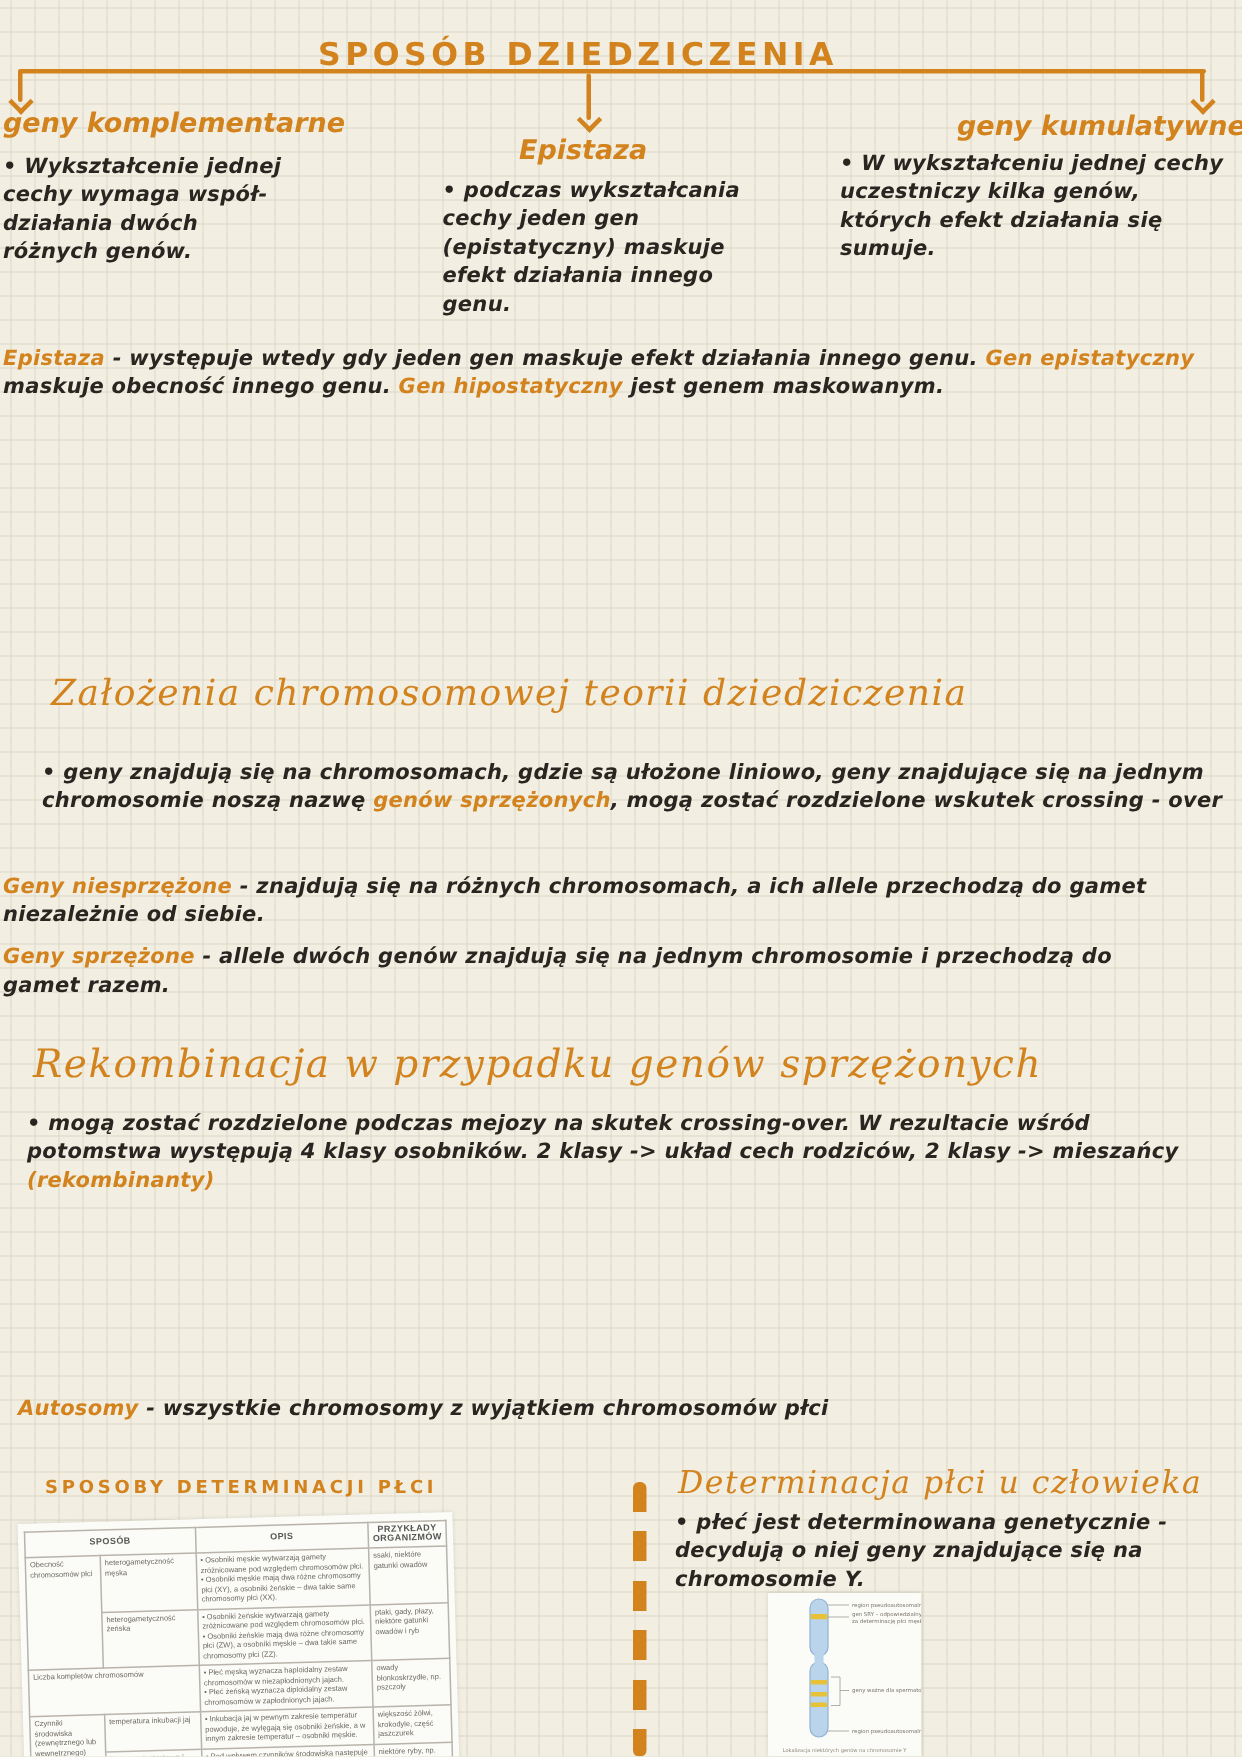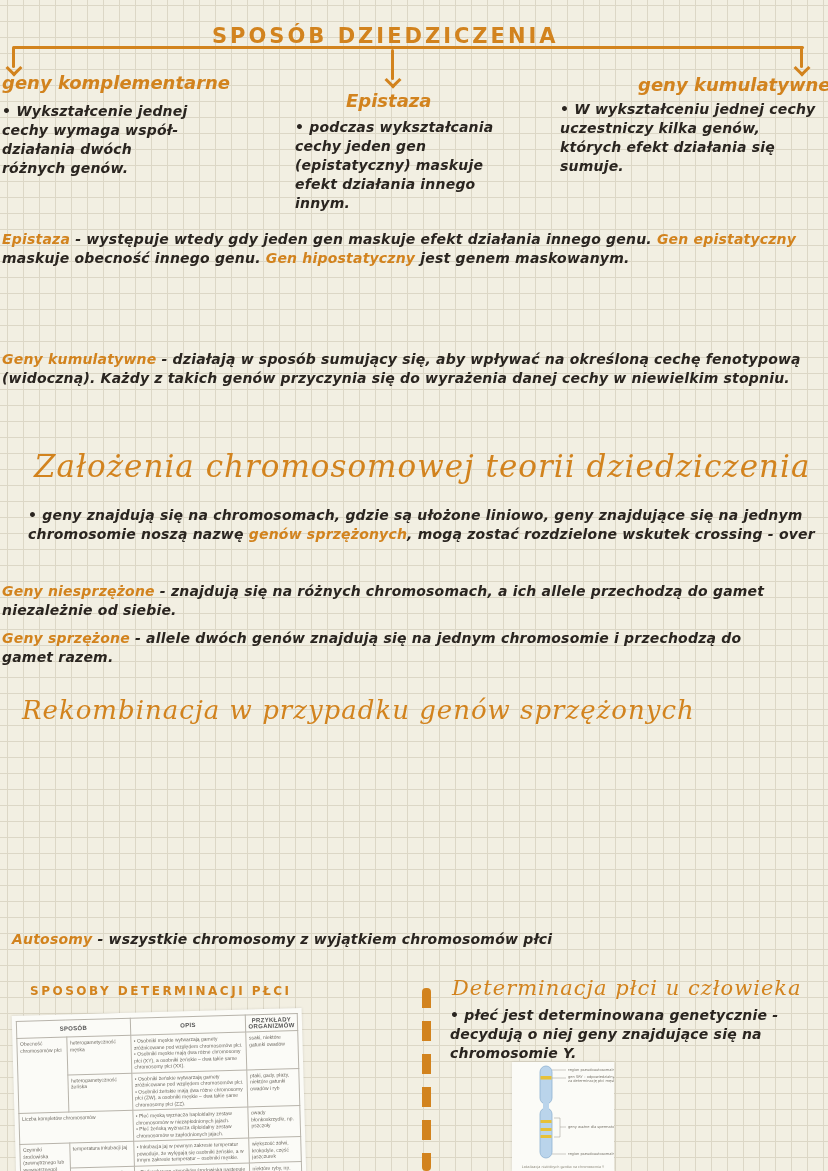--- a/index.html
+++ b/index.html
@@ -72,33 +72,33 @@
     <div class="abs chev" style="left:387px; top:74px;"></div>
 
     <div class="abs oline" style="left:800px; top:46px; width:3px; height:22px;"></div>
     <div class="abs chev" style="left:796px; top:62px;"></div>
 
     <div class="abs branch-label" style="left:2px; top:72px;">geny komplementarne</div>
     <div class="abs branch-label" style="left:346px; top:90px;">Epistaza</div>
     <div class="abs branch-label" style="left:638px; top:74px;">geny kumulatywne</div>
 
     <div class="abs ink" style="left:2px; top:102px; width:198px;">• Wykształcenie jednej cechy wymaga współ-działania dwóch różnych genów.</div>
-    <div class="abs ink" style="left:295px; top:118px; width:212px;">• podczas wykształcania cechy jeden gen (epistatyczny) maskuje efekt działania innego innym.</div>
+    <div class="abs ink" style="left:295px; top:118px; width:212px;">• podczas wykształcania cechy jeden gen (epistatyczny) maskuje efekt działania innego genu.</div>
     <div class="abs ink" style="left:560px; top:100px; width:262px;">• W wykształceniu jednej cechy uczestniczy kilka genów, których efekt działania się sumuje.</div>
   </div>
 
   <div class="abs ink" style="left:2px; top:230px; width:822px;"><span class="seg-o">Epistaza</span><span class="seg-k"> - występuje wtedy gdy jeden gen maskuje efekt działania innego genu. </span><span class="seg-o">Gen epistatyczny</span><span class="seg-k"> maskuje obecność innego genu. </span><span class="seg-o">Gen hipostatyczny</span><span class="seg-k"> jest genem maskowanym.</span></div>
-  <div class="abs ink" style="left:2px; top:350px; width:820px;"><span class="seg-o">Geny kumulatywne</span><span class="seg-k"> - działają w sposób sumujący się, aby wpływać na określoną cechę fenotypową (widoczną). Każdy z takich genów przyczynia się do wyrażenia danej cechy w niewielkim stopniu.</span></div>
 
-  <div class="abs big-head" style="left:34px; top:448px; font-size:31px;">Założenia chromosomowej teorii dziedziczenia</div>
+  <div class="abs big-head" style="left:34px; top:448px; font-size:24px;">Założenia chromosomowej teorii dziedziczenia</div>
   <div class="abs ink" style="left:28px; top:506px; width:792px;"><span class="seg-k">• geny znajdują się na chromosomach, gdzie są ułożone liniowo, geny znajdujące się na jednym chromosomie noszą nazwę </span><span class="seg-o">genów sprzężonych</span><span class="seg-k">, mogą zostać rozdzielone wskutek crossing - over</span></div>
   <div class="abs ink" style="left:2px; top:582px; width:815px;"><span class="seg-o">Geny niesprzężone</span><span class="seg-k"> - znajdują się na różnych chromosomach, a ich allele przechodzą do gamet niezależnie od siebie.</span></div>
   <div class="abs ink" style="left:2px; top:629px; width:795px;"><span class="seg-o">Geny sprzężone</span><span class="seg-k"> - allele dwóch genów znajdują się na jednym chromosomie i przechodzą do gamet razem.</span></div>
 
   <div class="abs big-head" style="left:22px; top:695px; font-size:26px;">Rekombinacja w przypadku genów sprzężonych</div>
+  <div class="abs ink" style="left:18px; top:740px; width:800px;"><span class="seg-k">• mogą zostać rozdzielone podczas mejozy na skutek crossing-over. W rezultacie wśród potomstwa występują 4 klasy osobników. 2 klasy -&gt; układ cech rodziców, 2 klasy -&gt; mieszańcy </span><span class="seg-o">(rekombinanty)</span></div>
 
   <div class="abs ink" style="left:12px; top:930px; width:810px;"><span class="seg-o">Autosomy</span><span class="seg-k"> - wszystkie chromosomy z wyjątkiem chromosomów płci</span></div>
 
   <div class="abs caps-head" style="left:30px; top:984px;">SPOSOBY DETERMINACJI PŁCI</div>
   <div class="abs divider" style="left:422px; top:988px; height:183px;"></div>
   <div class="abs big-head" style="left:452px; top:976px; font-size:21px;">Determinacja płci u człowieka</div>
   <div class="abs ink" style="left:450px; top:1006px; width:372px;">• płeć jest determinowana genetycznie - decydują o niej geny znajdujące się na chromosomie Y.</div>
 
   <div class="abs paste" style="left:14px; top:1012px; width:290px; height:170px; transform:rotate(-1.6deg); padding:5px 4px 4px 4px; box-sizing:border-box;">
     <table class="mini-table">

